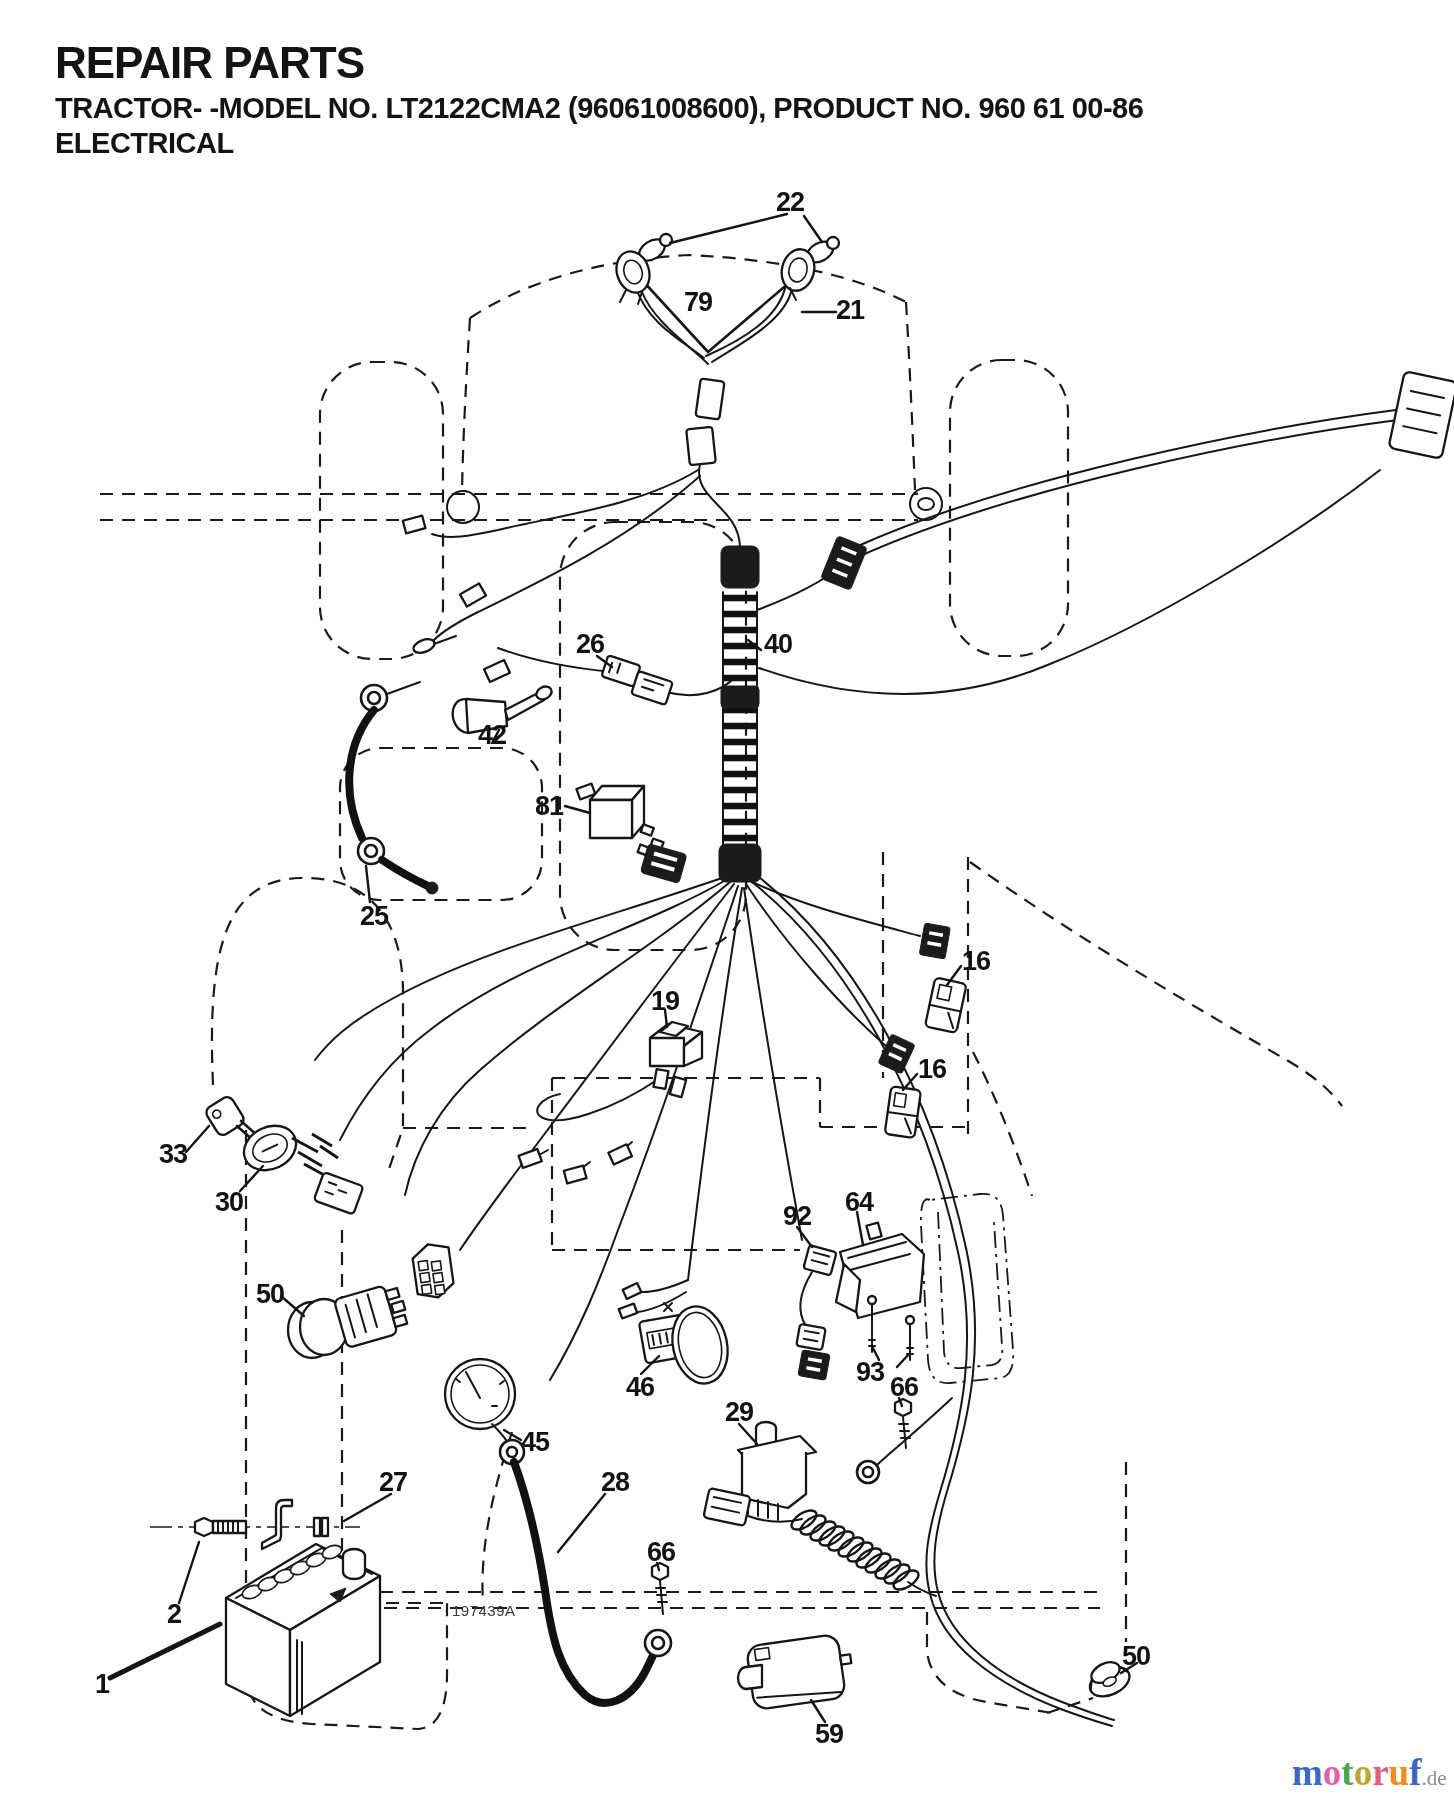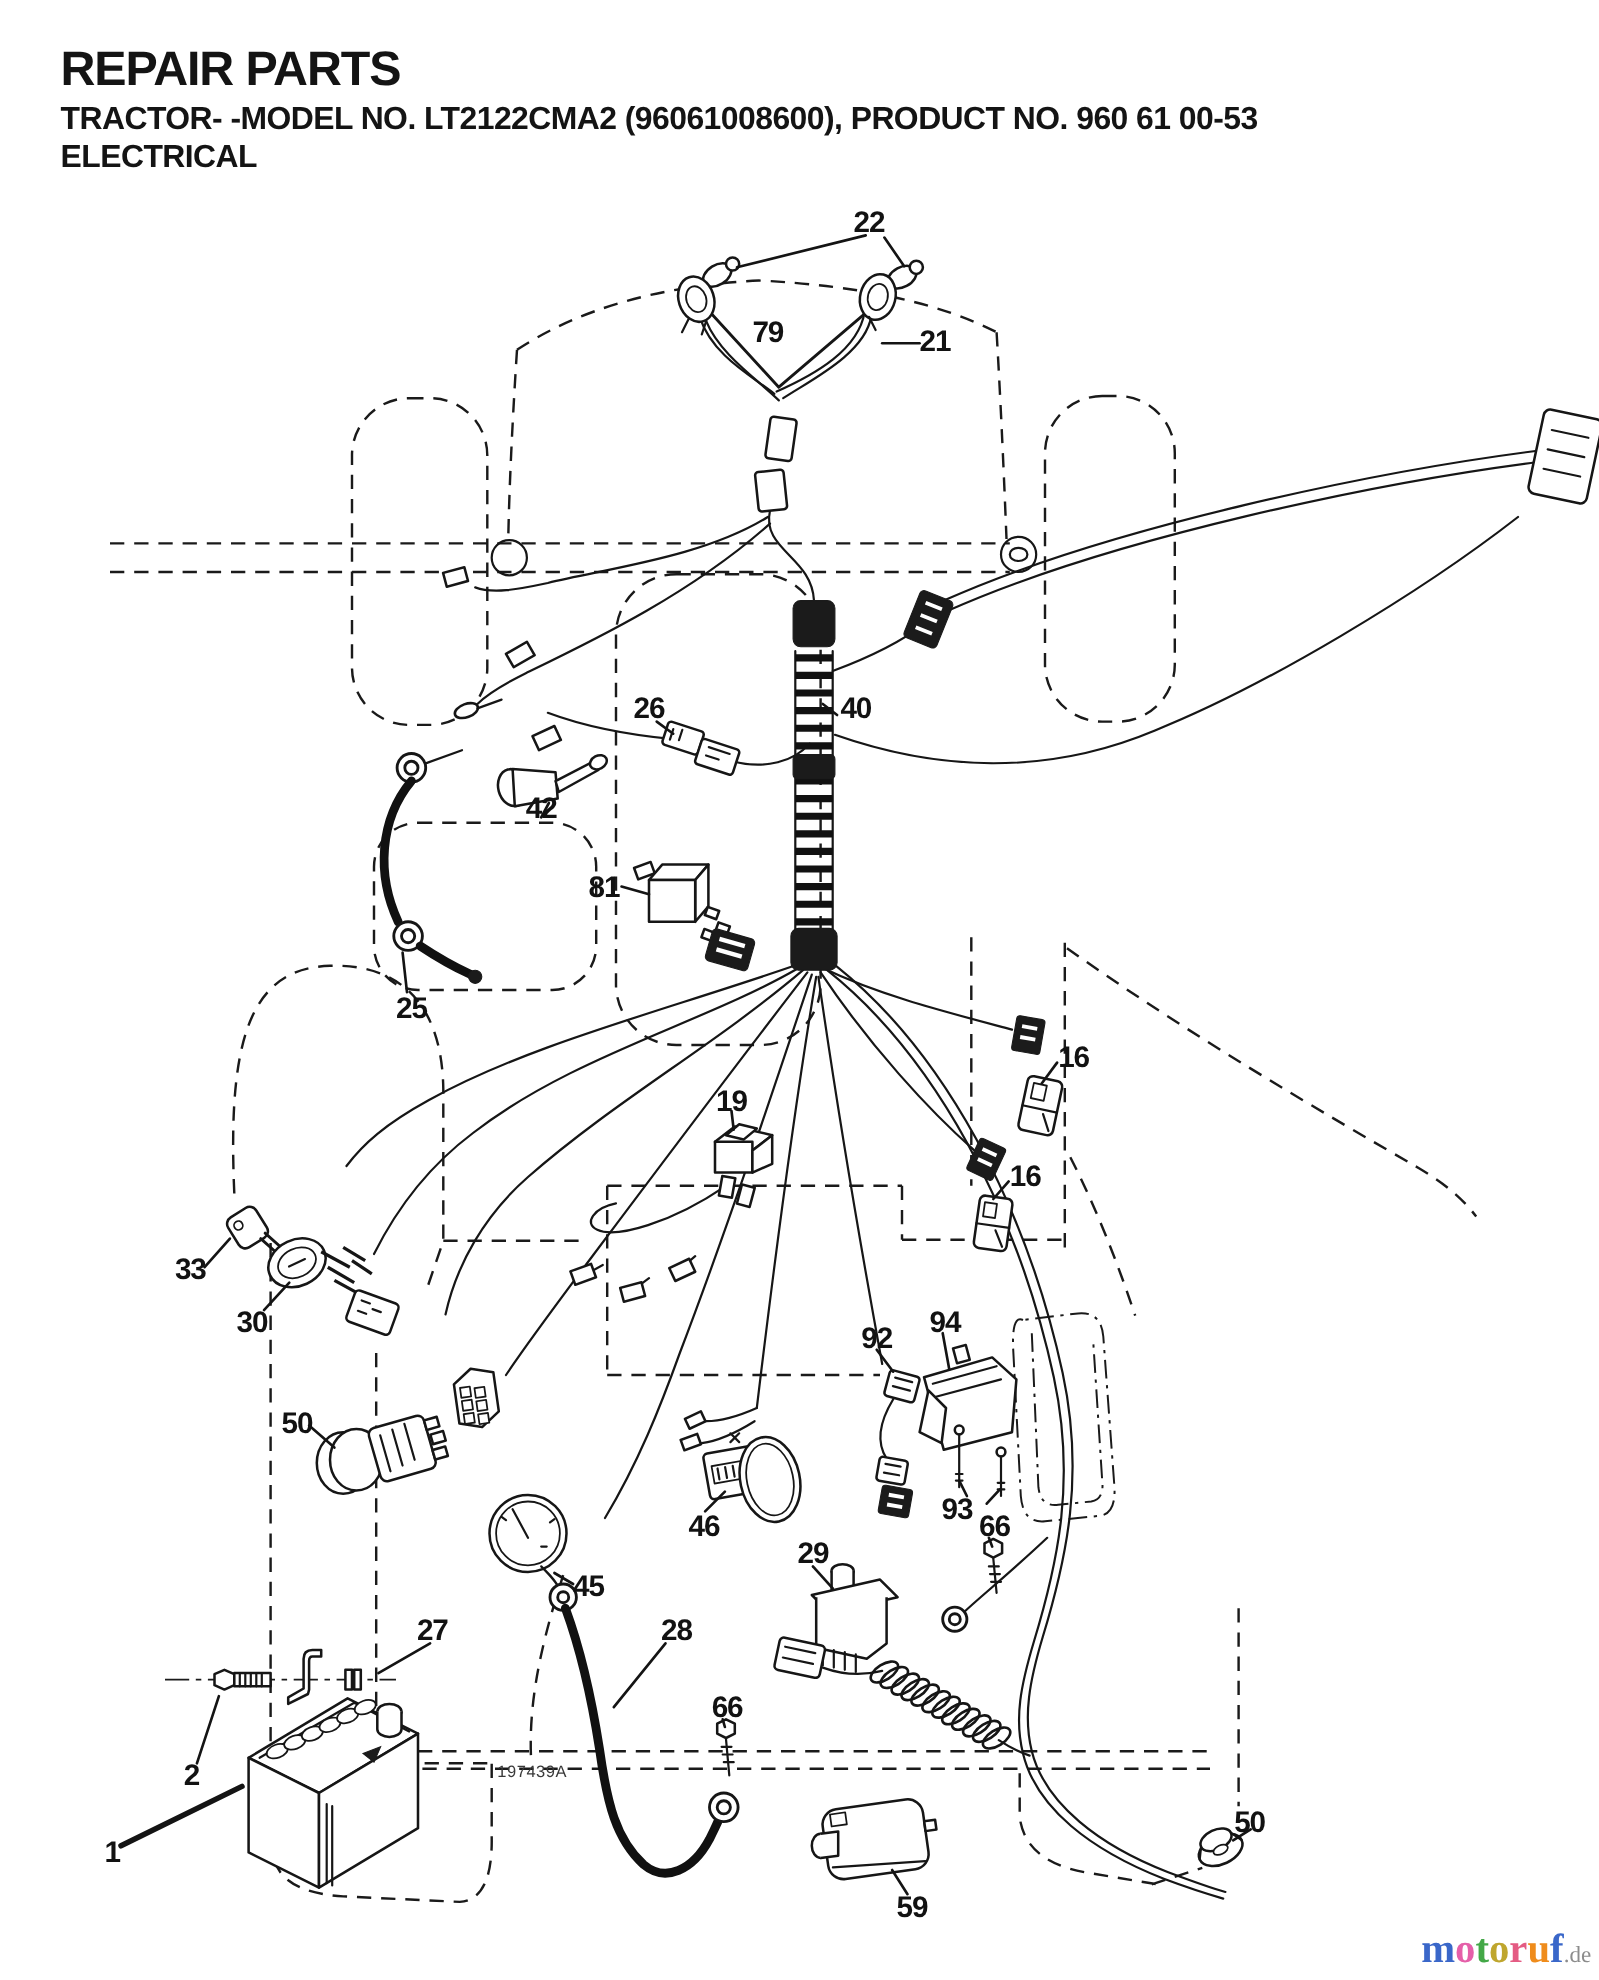--- a/index.html
+++ b/index.html
@@ -30,21 +30,21 @@
   .leadthick{fill:none;stroke:#141414;stroke-width:5;stroke-linecap:round;}
   .ring{fill:#fff;stroke:#161616;stroke-width:2.6;}
 </style>
 </head>
 <body>
 
 <div class="page">
 
   <header>
     <h1>REPAIR PARTS</h1>
-    <div class="subtitle">TRACTOR- -MODEL NO. LT2122CMA2 (96061008600), PRODUCT NO. 960 61 00-53</div>
+    <div class="subtitle">TRACTOR- -MODEL NO. LT2122CMA2 (96061008600), PRODUCT NO. 960 61 00-86</div>
     <div class="section">ELECTRICAL</div>
   </header>
 
   <div class="diagram">
     <svg viewBox="0 0 1454 1800" width="1454" height="1800">
 
       <g>
         <path class="dash" d="M 470,318 Q 555,262 690,255 Q 828,262 906,302"></path>
         <path class="dash" d="M 470,318 C 466,380 463,440 462,492"></path>
         <path class="dash" d="M 906,302 C 910,370 913,440 915,490"></path>
@@ -525,21 +525,21 @@
         <div class="callout" style="left: 764px; top: 631px;">40</div>
         <div class="callout" style="left: 478px; top: 722px;">42</div>
         <div class="callout" style="left: 535px; top: 793px;">81</div>
         <div class="callout" style="left: 360px; top: 903px;">25</div>
         <div class="callout" style="left: 962px; top: 948px;">16</div>
         <div class="callout" style="left: 651px; top: 988px;">19</div>
         <div class="callout" style="left: 918px; top: 1056px;">16</div>
         <div class="callout" style="left: 159px; top: 1141px;">33</div>
         <div class="callout" style="left: 215px; top: 1189px;">30</div>
         <div class="callout" style="left: 783px; top: 1203px;">92</div>
-        <div class="callout" style="left: 845px; top: 1189px;">94</div>
+        <div class="callout" style="left: 845px; top: 1189px;">64</div>
         <div class="callout" style="left: 256px; top: 1281px;">50</div>
         <div class="callout" style="left: 626px; top: 1374px;">46</div>
         <div class="callout" style="left: 856px; top: 1359px;">93</div>
         <div class="callout" style="left: 890px; top: 1374px;">66</div>
         <div class="callout" style="left: 521px; top: 1429px;">45</div>
         <div class="callout" style="left: 725px; top: 1399px;">29</div>
         <div class="callout" style="left: 379px; top: 1469px;">27</div>
         <div class="callout" style="left: 601px; top: 1469px;">28</div>
         <div class="callout" style="left: 647px; top: 1539px;">66</div>
         <div class="callout" style="left: 167px; top: 1601px;">2</div>

